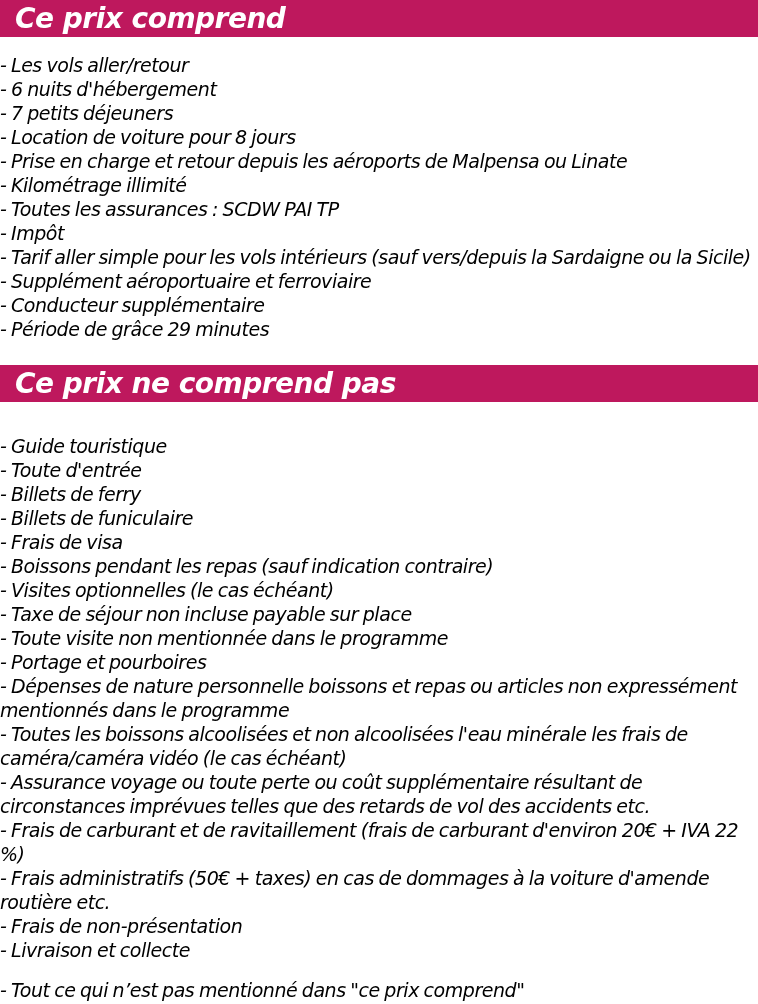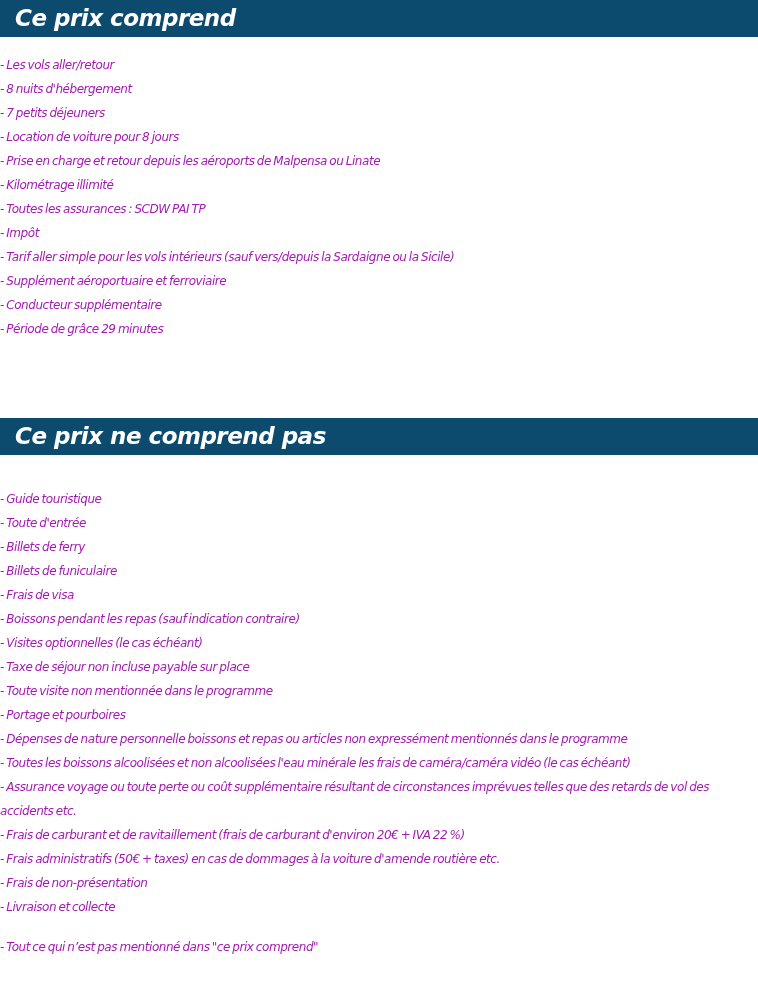--- a/index.html
+++ b/index.html
@@ -1,49 +1,49 @@
 <!DOCTYPE html>
 <html><head>
 <meta charset="utf-8">
 <style>
   html, body { margin: 0; padding: 0; background: #ffffff; }
   body { width: 758px; height: 1004px; overflow: hidden; font-family: "DejaVu Sans", sans-serif; }
   .section-header {
-    background: #0c4a6e;
+    background: #be185d;
     color: #ffffff;
     font-style: italic;
     font-weight: bold;
-    font-size: 23px;
+    font-size: 28px;
     padding-left: 15px;
     box-sizing: border-box;
     letter-spacing: -0.5px;
   }
   #hdr1 { height: 37px; line-height: 37px; margin-top: 0; }
-  #hdr2 { height: 37px; line-height: 37px; margin-top: 77px; }
+  #hdr2 { height: 37px; line-height: 37px; margin-top: 24px; }
   .list { margin: 0; padding: 0; list-style: none; }
   .list li {
     font-style: italic;
-    font-size: 12px;
-    color: #a21caf;
+    font-size: 19px;
+    color: #000000;
     line-height: 24px;
     letter-spacing: -0.45px;
     word-spacing: -1px;
   }
   #list1 { margin-top: 16px; }
   #list2 { margin-top: 32px; }
   .gap { height: 16px; }
 </style>
 </head>
 <body>
 
 <div>
   <div id="hdr1" class="section-header">Ce prix comprend</div>
   <ul id="list1" class="list">
     <li>- Les vols aller/retour</li>
-    <li>- 8 nuits d'hébergement</li>
+    <li>- 6 nuits d'hébergement</li>
     <li>- 7 petits déjeuners</li>
     <li>- Location de voiture pour 8 jours</li>
     <li>- Prise en charge et retour depuis les aéroports de Malpensa ou Linate</li>
     <li>- Kilométrage illimité</li>
     <li>- Toutes les assurances : SCDW PAI TP</li>
     <li>- Impôt</li>
     <li>- Tarif aller simple pour les vols intérieurs (sauf vers/depuis la Sardaigne ou la Sicile)</li>
     <li>- Supplément aéroportuaire et ferroviaire</li>
     <li>- Conducteur supplémentaire</li>
     <li>- Période de grâce 29 minutes</li>

